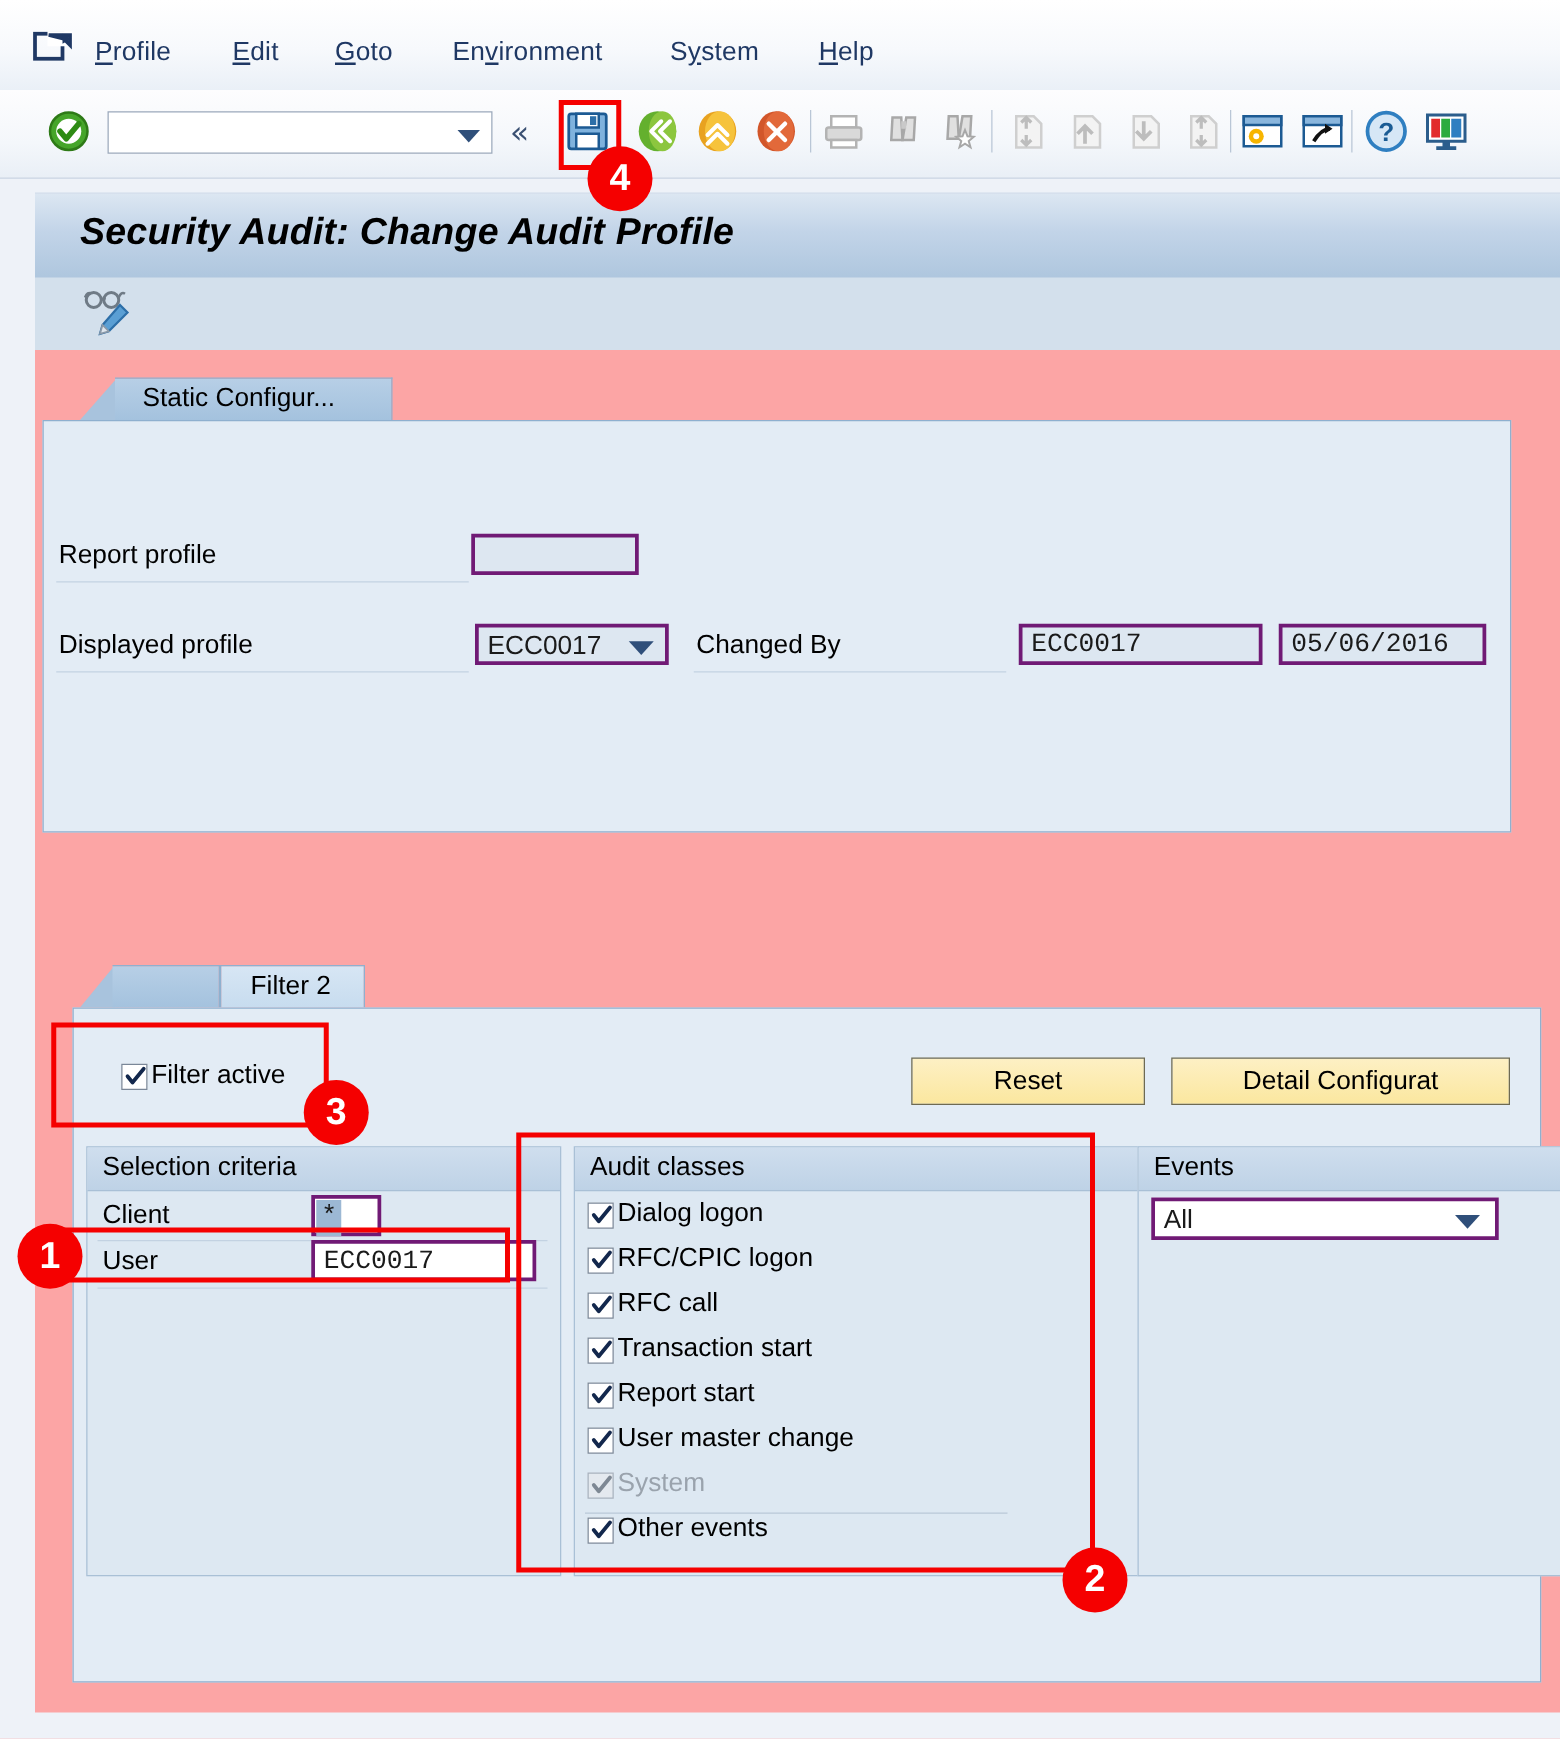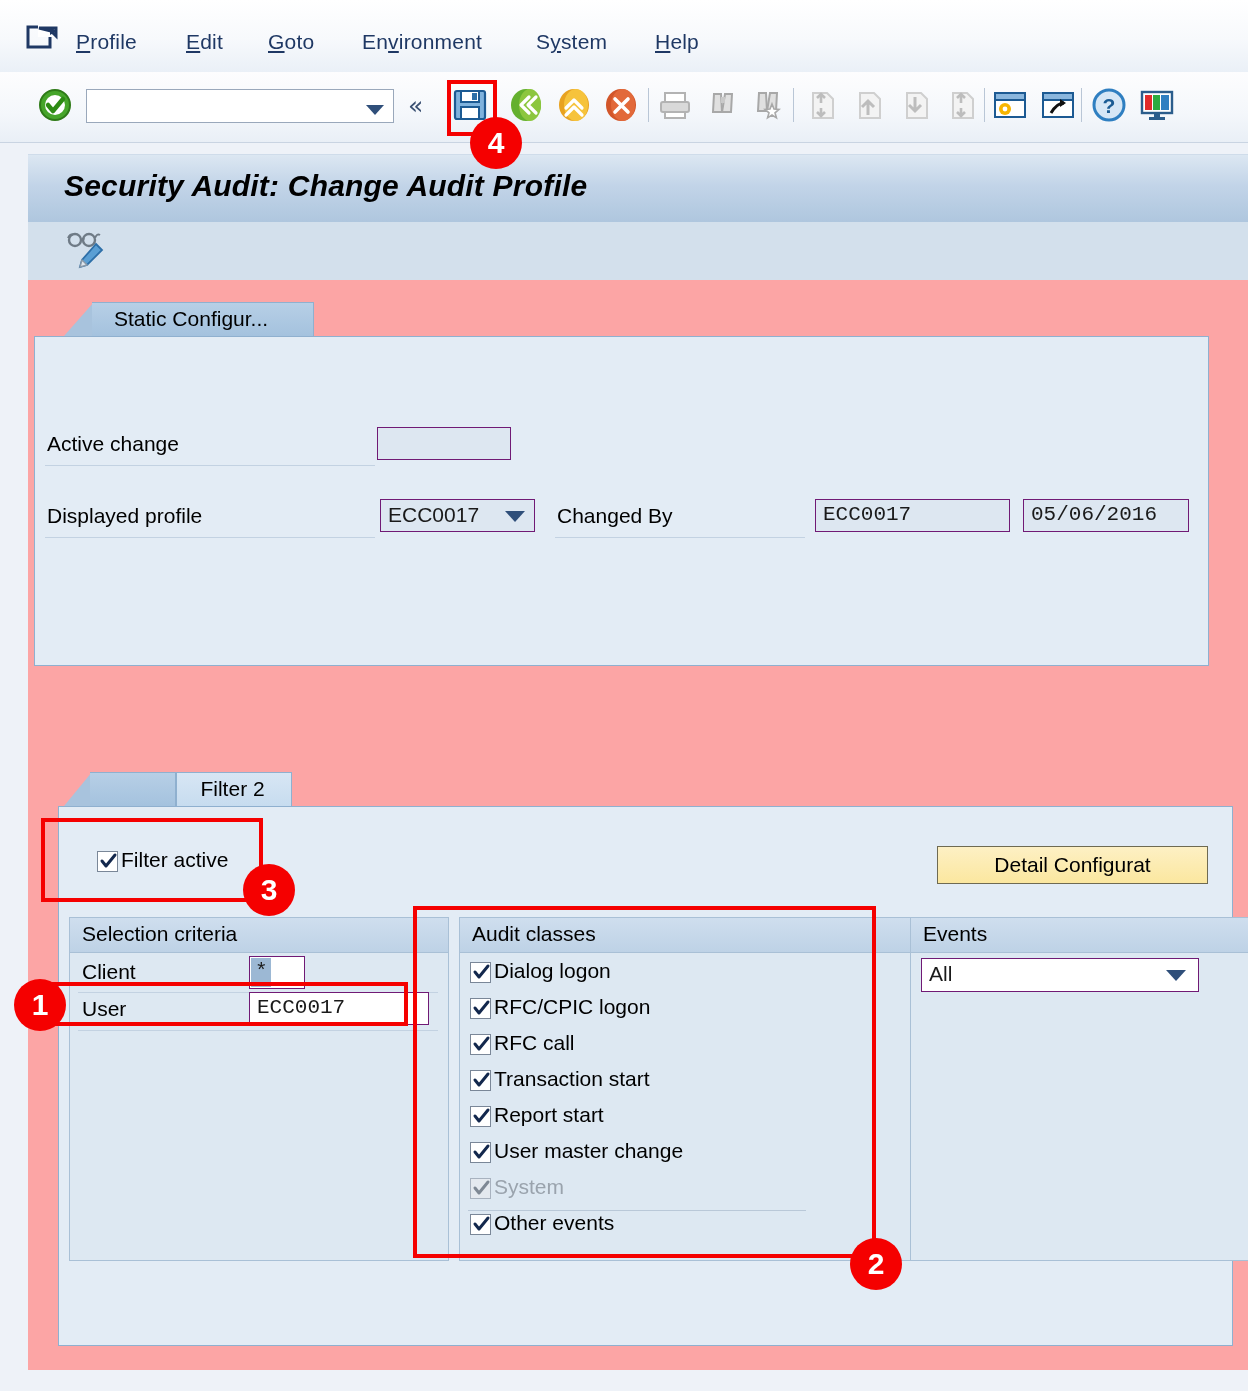--- a/index.html
+++ b/index.html
@@ -94,21 +94,21 @@
     position:absolute;background:#e3ecf5;
     border:1px solid #8fb0cf;box-sizing:border-box;
   }
 
   .fldlabel{position:absolute;font-size:21px;color:#000;white-space:nowrap;}
   .underline{
     position:absolute;height:1px;background:#c3d2e2;
   }
   .inputbox{
     position:absolute;box-sizing:border-box;
-    border:1px solid #701a75;background:#dde7f1;
+    border:3px solid #701a75;background:#dde7f1;
   }
   .inputbox.white{background:#fff;}
   .inputbox .val{
     position:absolute;left:7px;top:3px;font-size:21px;color:#1a1a1a;white-space:nowrap;
   }
   .dd-arrow{
     position:absolute;width:0;height:0;
     border-left:10px solid transparent;border-right:10px solid transparent;
     border-top:11px solid #2f4f7a;
   }
@@ -349,21 +349,21 @@
   <div class="tabstrip" style="left:36px;top:22px;">
     <div class="tab" style="width:250px;">
       <span class="tabslant" style="left:0;top:0;border-width:0 0 34px 30px;border-color:transparent transparent #a8c3dd transparent;"></span>
       <span class="tabbody" style="left:28px;width:222px;border-left:none;"></span>
       <span class="tablabel" style="left:50px;">Static Configur...</span>
     </div>
   </div>
 
   <div class="panel" style="left:6px;top:56px;width:1175px;height:330px;">
 
-    <span class="fldlabel" style="left:12px;top:95px;">Active change</span>
+    <span class="fldlabel" style="left:12px;top:95px;">Report profile</span>
     <span class="underline" style="left:10px;top:128px;width:330px;"></span>
     <div class="inputbox" style="left:342px;top:90px;width:134px;height:33px;">
       <span class="val"></span>
     </div>
 
     <span class="fldlabel" style="left:12px;top:167px;">Displayed profile</span>
     <span class="underline" style="left:10px;top:200px;width:330px;"></span>
     <div class="inputbox" style="left:345px;top:162px;width:155px;height:33px;">
       <span class="val">ECC0017</span>
       <span class="dd-arrow" style="right:9px;top:11px;"></span>
@@ -393,20 +393,21 @@
 
   <div class="panel" style="left:6px;top:526px;width:1175px;height:540px;margin-left:24px;">
 
     <span class="cb" style="left:38px;top:44px;">
       <svg width="19" height="19" viewBox="0 0 19 19">
           <path d="M3 9 l4 5 l9 -11" fill="none" stroke="#13284d" stroke-width="3" stroke-linecap="round" stroke-linejoin="round"></path>
         </svg>
     </span>
     <span class="cbrow" style="left:62px;top:41px;">Filter active</span>
 
+    <div class="btn" style="left:670px;top:39px;width:187px;height:38px;">Reset</div>
     <div class="btn" style="left:878px;top:39px;width:271px;height:38px;">Detail Configurat</div>
 
     <div class="grp" style="left:10px;top:110px;width:380px;height:344px;">
       <div class="grphead">
         <span>Selection criteria</span>
       </div>
       <span class="fldlabel" style="left:12px;top:42px;">Client</span>
       <span class="underline" style="left:8px;top:74px;width:360px;"></span>
       <div class="inputbox white" style="left:179px;top:38px;width:56px;height:33px;">
         <span style="position:absolute;left:1px;top:1px;width:20px;height:29px;background:#9cb8d4;"></span>

